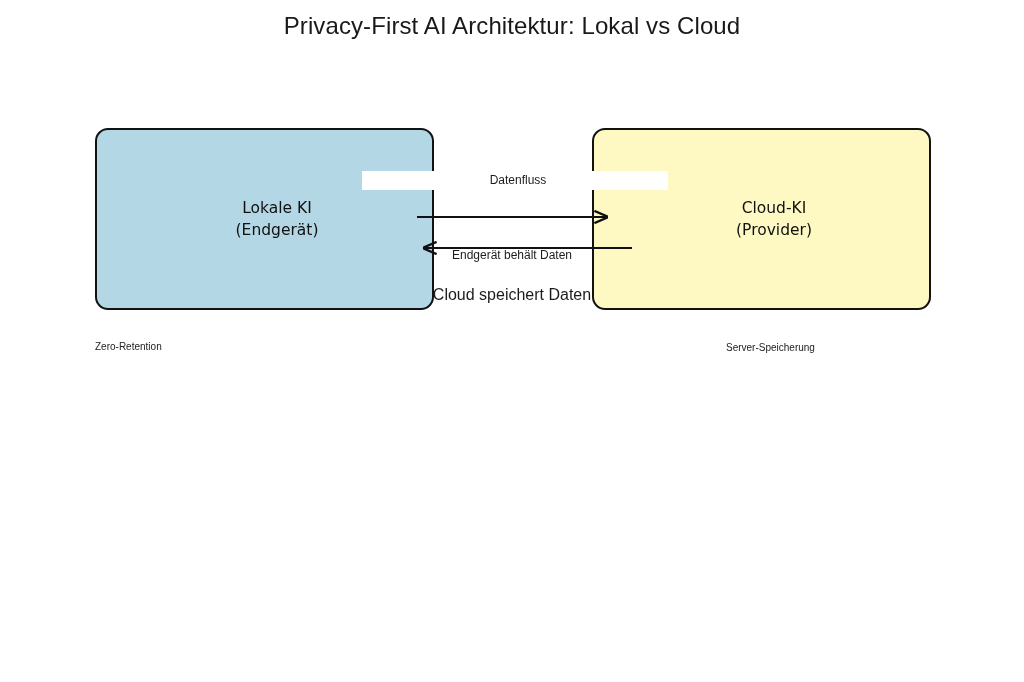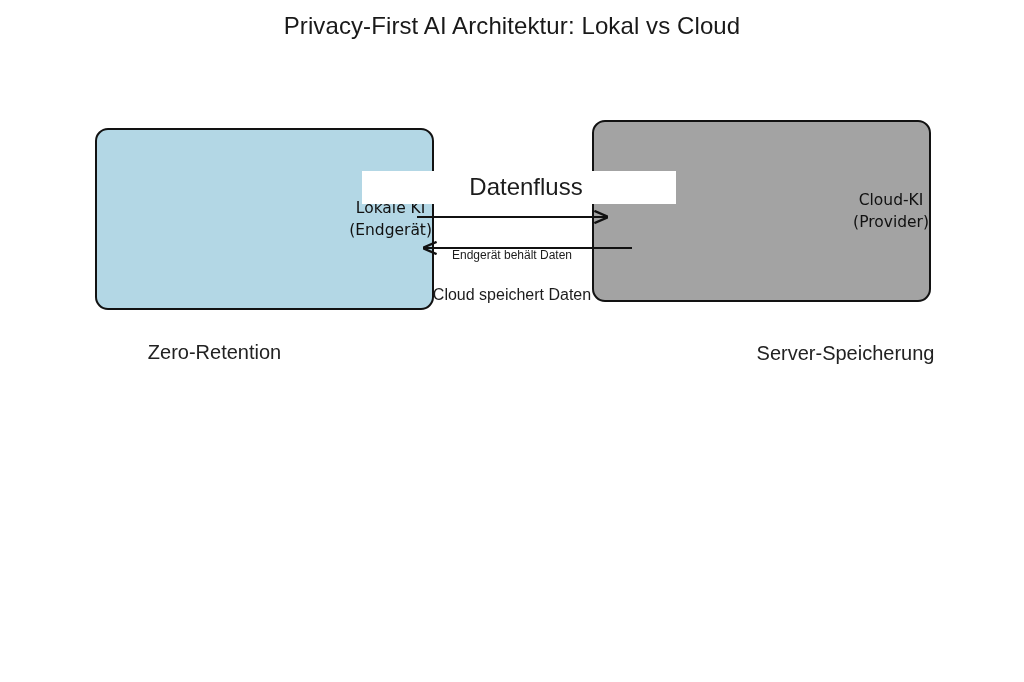--- a/index.html
+++ b/index.html
@@ -40,21 +40,21 @@
   }
 
   
   .node-box {
     position: absolute;
     box-sizing: border-box;
     border: 2.2px solid #121212;
     border-radius: 13px;
     display: flex;
     align-items: center;
-    justify-content: flex-end;
+    justify-content: center;
     padding-left: 25px;
   }
   .node-label {
     font-family: "DejaVu Sans", sans-serif;
     font-size: 15.5px;
     line-height: 22px;
     color: #111111;
     text-align: center;
     white-space: pre-line;
     pointer-events: none;
@@ -62,33 +62,33 @@
 
   #node-local {
     left: 95px;
     top: 128px;
     width: 339px;
     height: 182px;
     background: #b3d7e5;
   }
   #node-cloud {
     left: 592px;
-    top: 120px;
+    top: 128px;
     width: 339px;
     height: 182px;
-    background: #a3a3a3;
+    background: #fef9c3;
   }
 
   
   .node-caption {
     position: absolute;
     font-family: "Liberation Sans", sans-serif;
-    font-size: 20px;
+    font-size: 10px;
     color: #222222;
-    text-align: center;
+    text-align: left;
     white-space: nowrap;
   }
   #caption-local {
     left: 95px;
     top: 341px;
     width: 239px;
   }
   #caption-cloud {
     left: 726px;
     top: 342px;
@@ -110,23 +110,23 @@
     position: absolute;
     font-family: "Liberation Sans", sans-serif;
     color: #1c1c1c;
     text-align: center;
     white-space: nowrap;
   }
   #edge-label-flow {
     left: 362px;
     top: 171px;
     width: 300px;
-    font-size: 24px;
+    font-size: 12px;
     background: #ffffff;
-    padding: 2px 0 3px 14px;
+    padding: 2px 0 3px 6px;
   }
   #edge-label-retain {
     left: 362px;
     top: 248px;
     width: 300px;
     font-size: 12px;
   }
   #edge-label-store {
     left: 362px;
     top: 280px;

